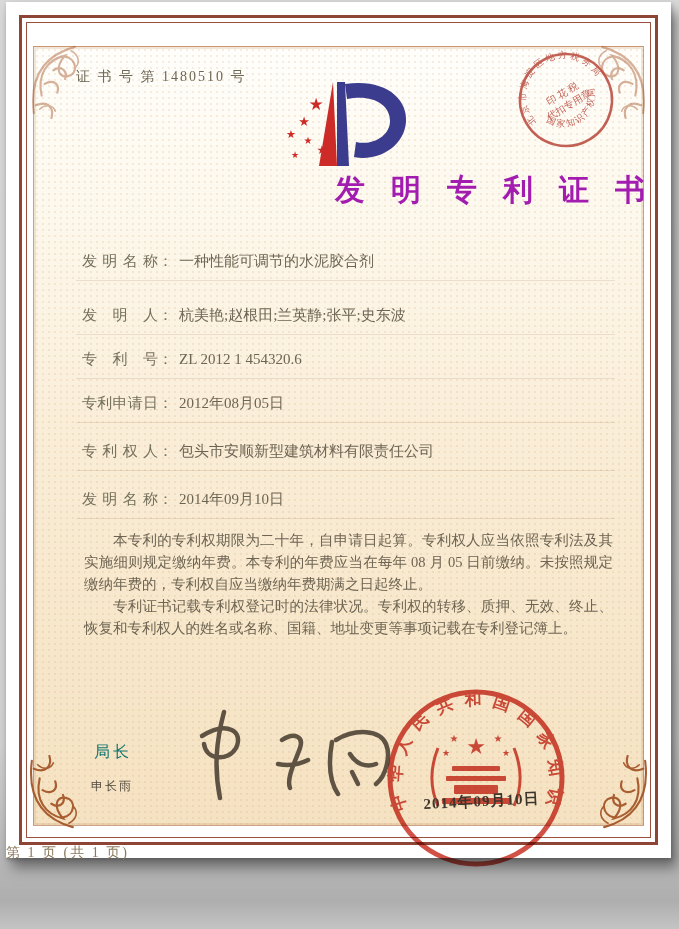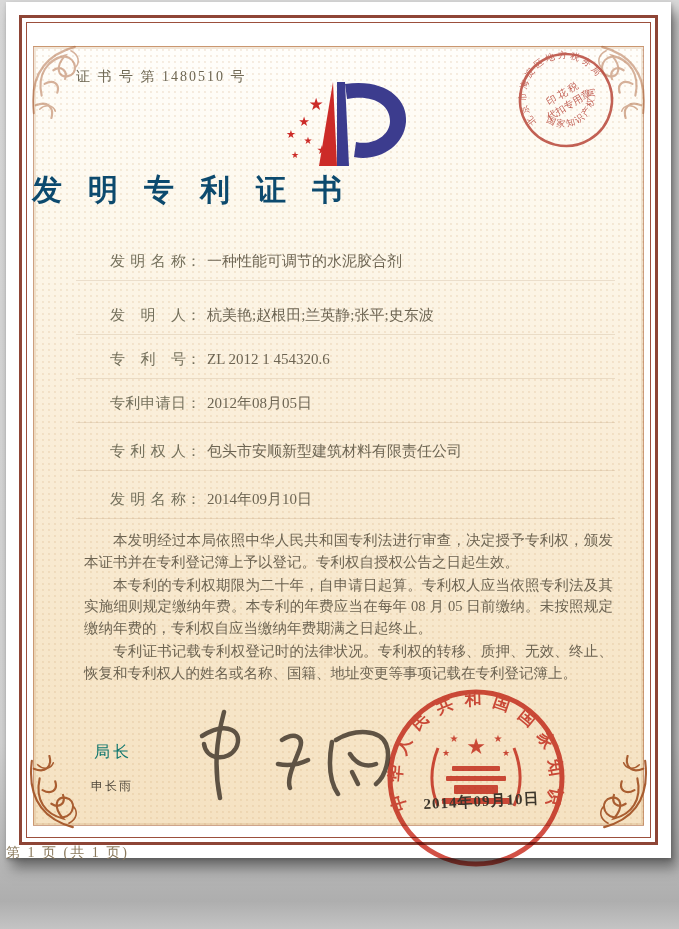--- a/index.html
+++ b/index.html
@@ -31,33 +31,33 @@
   .corner.tr { right:-6px; top:-6px; transform:scaleX(-1); opacity:.45; }
   .corner.bl { left:-8px; bottom:-8px; transform:scaleY(-1); opacity:.95; }
   .corner.br { right:-8px; bottom:-8px; transform:scale(-1,-1); opacity:.95; }
 
   .cert-no {
     position:absolute; left:70px; top:66px;
     font-size:14px; letter-spacing:2px; color:#6e6753;
   }
   .logo { position:absolute; left:50%; top:72px; transform:translateX(-50%); }
   .title {
-    position:absolute; left:0; right:0; top:168px; text-align:left;
-    font-size:30px; font-weight:700; color:#0c4a6e;
+    position:absolute; left:0; right:0; top:168px; text-align:right;
+    font-size:30px; font-weight:700; color:#a21caf;
     letter-spacing:26px; text-indent:26px;
   }
 
   .fields { position:absolute; left:76px; right:60px; top:250px; }
   .field-row { position:absolute; left:0; right:0; height:24px; font-size:15px; color:#6d6553; white-space:nowrap; }
   .field-row::after {
     content:""; position:absolute; left:-6px; right:-4px; top:28px; height:1px;
     background:rgba(150,105,60,.16);
   }
   .fr-0{top:0;} .fr-1{top:54px;} .fr-2{top:98px;} .fr-3{top:142px;} .fr-4{top:190px;} .fr-5{top:238px;}
-  .f-label { display:inline-block; width:76px; text-align:justify; text-align-last:justify; color:#74705c;margin-left:28px; }
+  .f-label { display:inline-block; width:76px; text-align:justify; text-align-last:justify; color:#74705c; }
   .f-colon { color:#74705c; margin-right:6px; }
   .f-value { color:#6d6553; }
 
   .paragraphs { position:absolute; left:78px; right:58px; top:528px; }
   .paragraphs p {
     text-indent:2em; font-size:14.5px; line-height:1.5; text-align:justify;
     color:#6d6452; margin-bottom:1px;
   }
 
   .sig-role { position:absolute; left:88px; top:740px; font-size:16px; color:#0f766e; letter-spacing:3px; }
@@ -144,21 +144,20 @@
     </div>
     <div class="field-row fr-4">
       <span class="f-label">专利权人</span><span class="f-colon">：</span><span class="f-value">包头市安顺新型建筑材料有限责任公司</span>
     </div>
     <div class="field-row fr-5">
       <span class="f-label">发明名称</span><span class="f-colon">：</span><span class="f-value">2014年09月10日</span>
     </div>
   </div>
 
   <div class="paragraphs">
-    <p>本发明经过本局依照中华人民共和国专利法进行审查，决定授予专利权，颁发本证书并在专利登记簿上予以登记。专利权自授权公告之日起生效。</p>
     <p>本专利的专利权期限为二十年，自申请日起算。专利权人应当依照专利法及其实施细则规定缴纳年费。本专利的年费应当在每年 08 月 05 日前缴纳。未按照规定缴纳年费的，专利权自应当缴纳年费期满之日起终止。</p>
     <p>专利证书记载专利权登记时的法律状况。专利权的转移、质押、无效、终止、恢复和专利权人的姓名或名称、国籍、地址变更等事项记载在专利登记簿上。</p>
   </div>
 
   <div class="sig-role">局长</div>
   <div class="sig-name">申长雨</div>
 
   <div class="sig-script">
     <svg width="235" height="118" viewBox="0 0 235 118" fill="none" stroke="#453a2e" stroke-width="4.5" stroke-linecap="round" opacity=".85">
       <path d="M46,10 C38,40 36,66 42,96"></path>

